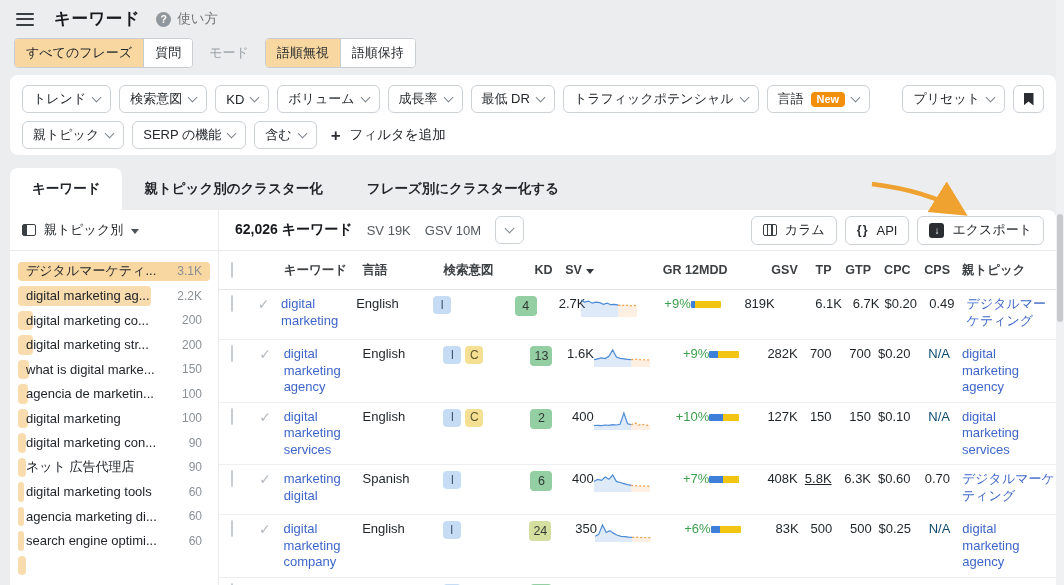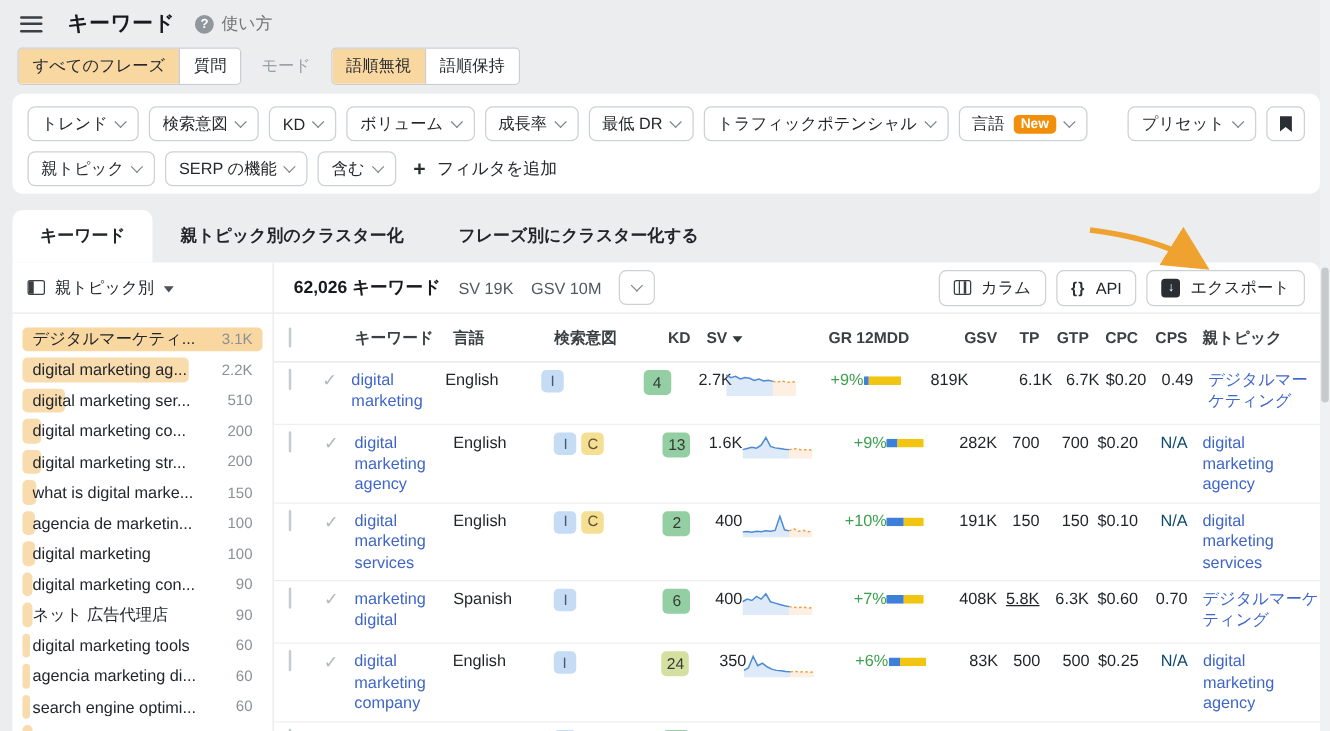--- a/index.html
+++ b/index.html
@@ -234,25 +234,20 @@
     <div class="sidebar">
         <div class="side-item selected">
           <span class="side-bar" style="width: 100%;"></span>
           <span class="side-label">デジタルマーケティ...</span>
           <span class="side-value">3.1K</span>
         </div>
         <div class="side-item">
           <span class="side-bar" style="width: 133px;"></span>
           <span class="side-label">digital marketing ag...</span>
           <span class="side-value">2.2K</span>
-        </div>
-        <div class="side-item">
-          <span class="side-bar" style="width: 34.2px;"></span>
-          <span class="side-label">digital marketing ser...</span>
-          <span class="side-value">510</span>
         </div>
         <div class="side-item">
           <span class="side-bar" style="width: 15.2px;"></span>
           <span class="side-label">digital marketing co...</span>
           <span class="side-value">200</span>
         </div>
         <div class="side-item">
           <span class="side-bar" style="width: 15.2px;"></span>
           <span class="side-label">digital marketing str...</span>
           <span class="side-value">200</span>
@@ -394,21 +389,21 @@
                     <polyline points="0.0,15.5 3.7,15.3 7.5,15.7 11.2,15.0 14.9,15.3 18.7,14.7 22.4,15.0 26.1,14.3 29.9,3.0 33.6,13.8 37.3,14.7" fill="none" stroke="#4b8bd5" stroke-width="1.2"></polyline>
                     <polyline points="37.3,14.7 41.1,13.0 44.8,15.0 48.5,14.3 52.3,15.3 56.0,15.0" fill="none" stroke="#ef9d40" stroke-width="1.2" stroke-dasharray="2,2"></polyline>
                   </svg></span></div>
               <div class="cell r green" style="width: 55px;">+10%</div>
               <div class="cell" style="width: 42px;">
                 <span class="dd-bar">
                   <span class="dd-blue" style="width: 14px;"></span>
                   <span class="dd-yellow"></span>
                 </span>
               </div>
-              <div class="cell r" style="width: 52px;">191K</div>
+              <div class="cell r" style="width: 52px;">127K</div>
               <div class="cell r" style="width: 36px;">150</div>
               <div class="cell r" style="width: 42px;">150</div>
               <div class="cell r" style="width: 42px;">$0.10</div>
               <div class="cell r gray" style="width: 42px;">N/A</div>
               <div class="cell" style="width: 112px; padding-left: 12px;"><a class="parent-link">digital marketing services</a></div>
             </div>
             <div class="trow">
               <div class="cell" style="width: 30px;"><span class="checkbox"></span></div>
               <div class="cell" style="width: 26px;"><span class="quick-check">✓</span></div>
               <div class="cell" style="width: 84px;"><a class="kw-link">marketing digital</a></div>

